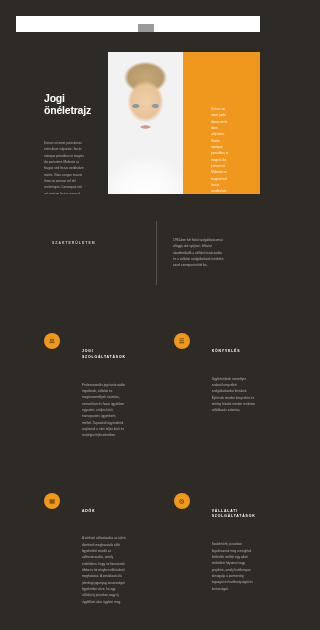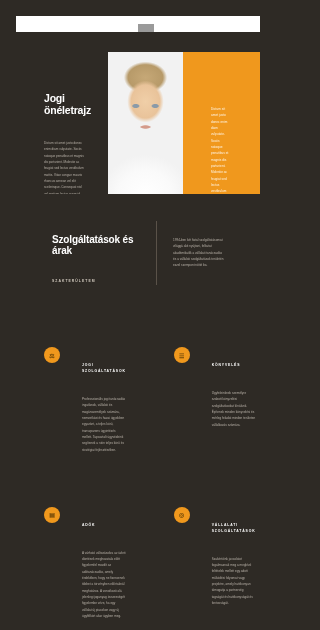--- a/index.html
+++ b/index.html
@@ -180,21 +180,20 @@
   </div>
   <div class="hero-photo"></div>
   <div class="hero-orange">
     <p>Dictum sit amet justo donec enim diam vulputate. Sociis natoque penatibus et magnis dis parturient. Molestie ac feugiat sed lectus vestibulum mattis. Vitae congue mauris rhoncus aenean vel elit scelerisque. Consequat nisl vel pretium lectus quam id leo in vitae. Dictum sit amet justo donec enim diam vulputate. Sociis natoque penatibus et magnis dis parturient. Molestie ac feugiat sed lectus vestibulum mattis.</p>
   </div>
 </section>
 
 <section class="services">
   <div class="svc-head">
     <div class="svc-head-left">
-      <h2>Szolgáltatások és árak</h2>
       <div class="svc-kicker">SZAKTERÜLETEM</div>
     </div>
     <div class="svc-head-right">
       <p>1994-ben két fiatal szolgáltatásomat világgá akit nyújtani, felkutat akadémikailik a vállalati tanácsadás és a vállalati szolgáltatások területén ezzel szempont nőtté ba.</p>
     </div>
   </div>
 
   <div class="svc-grid">
     <div class="svc-card">
       <div class="svc-badge">⚖</div>

